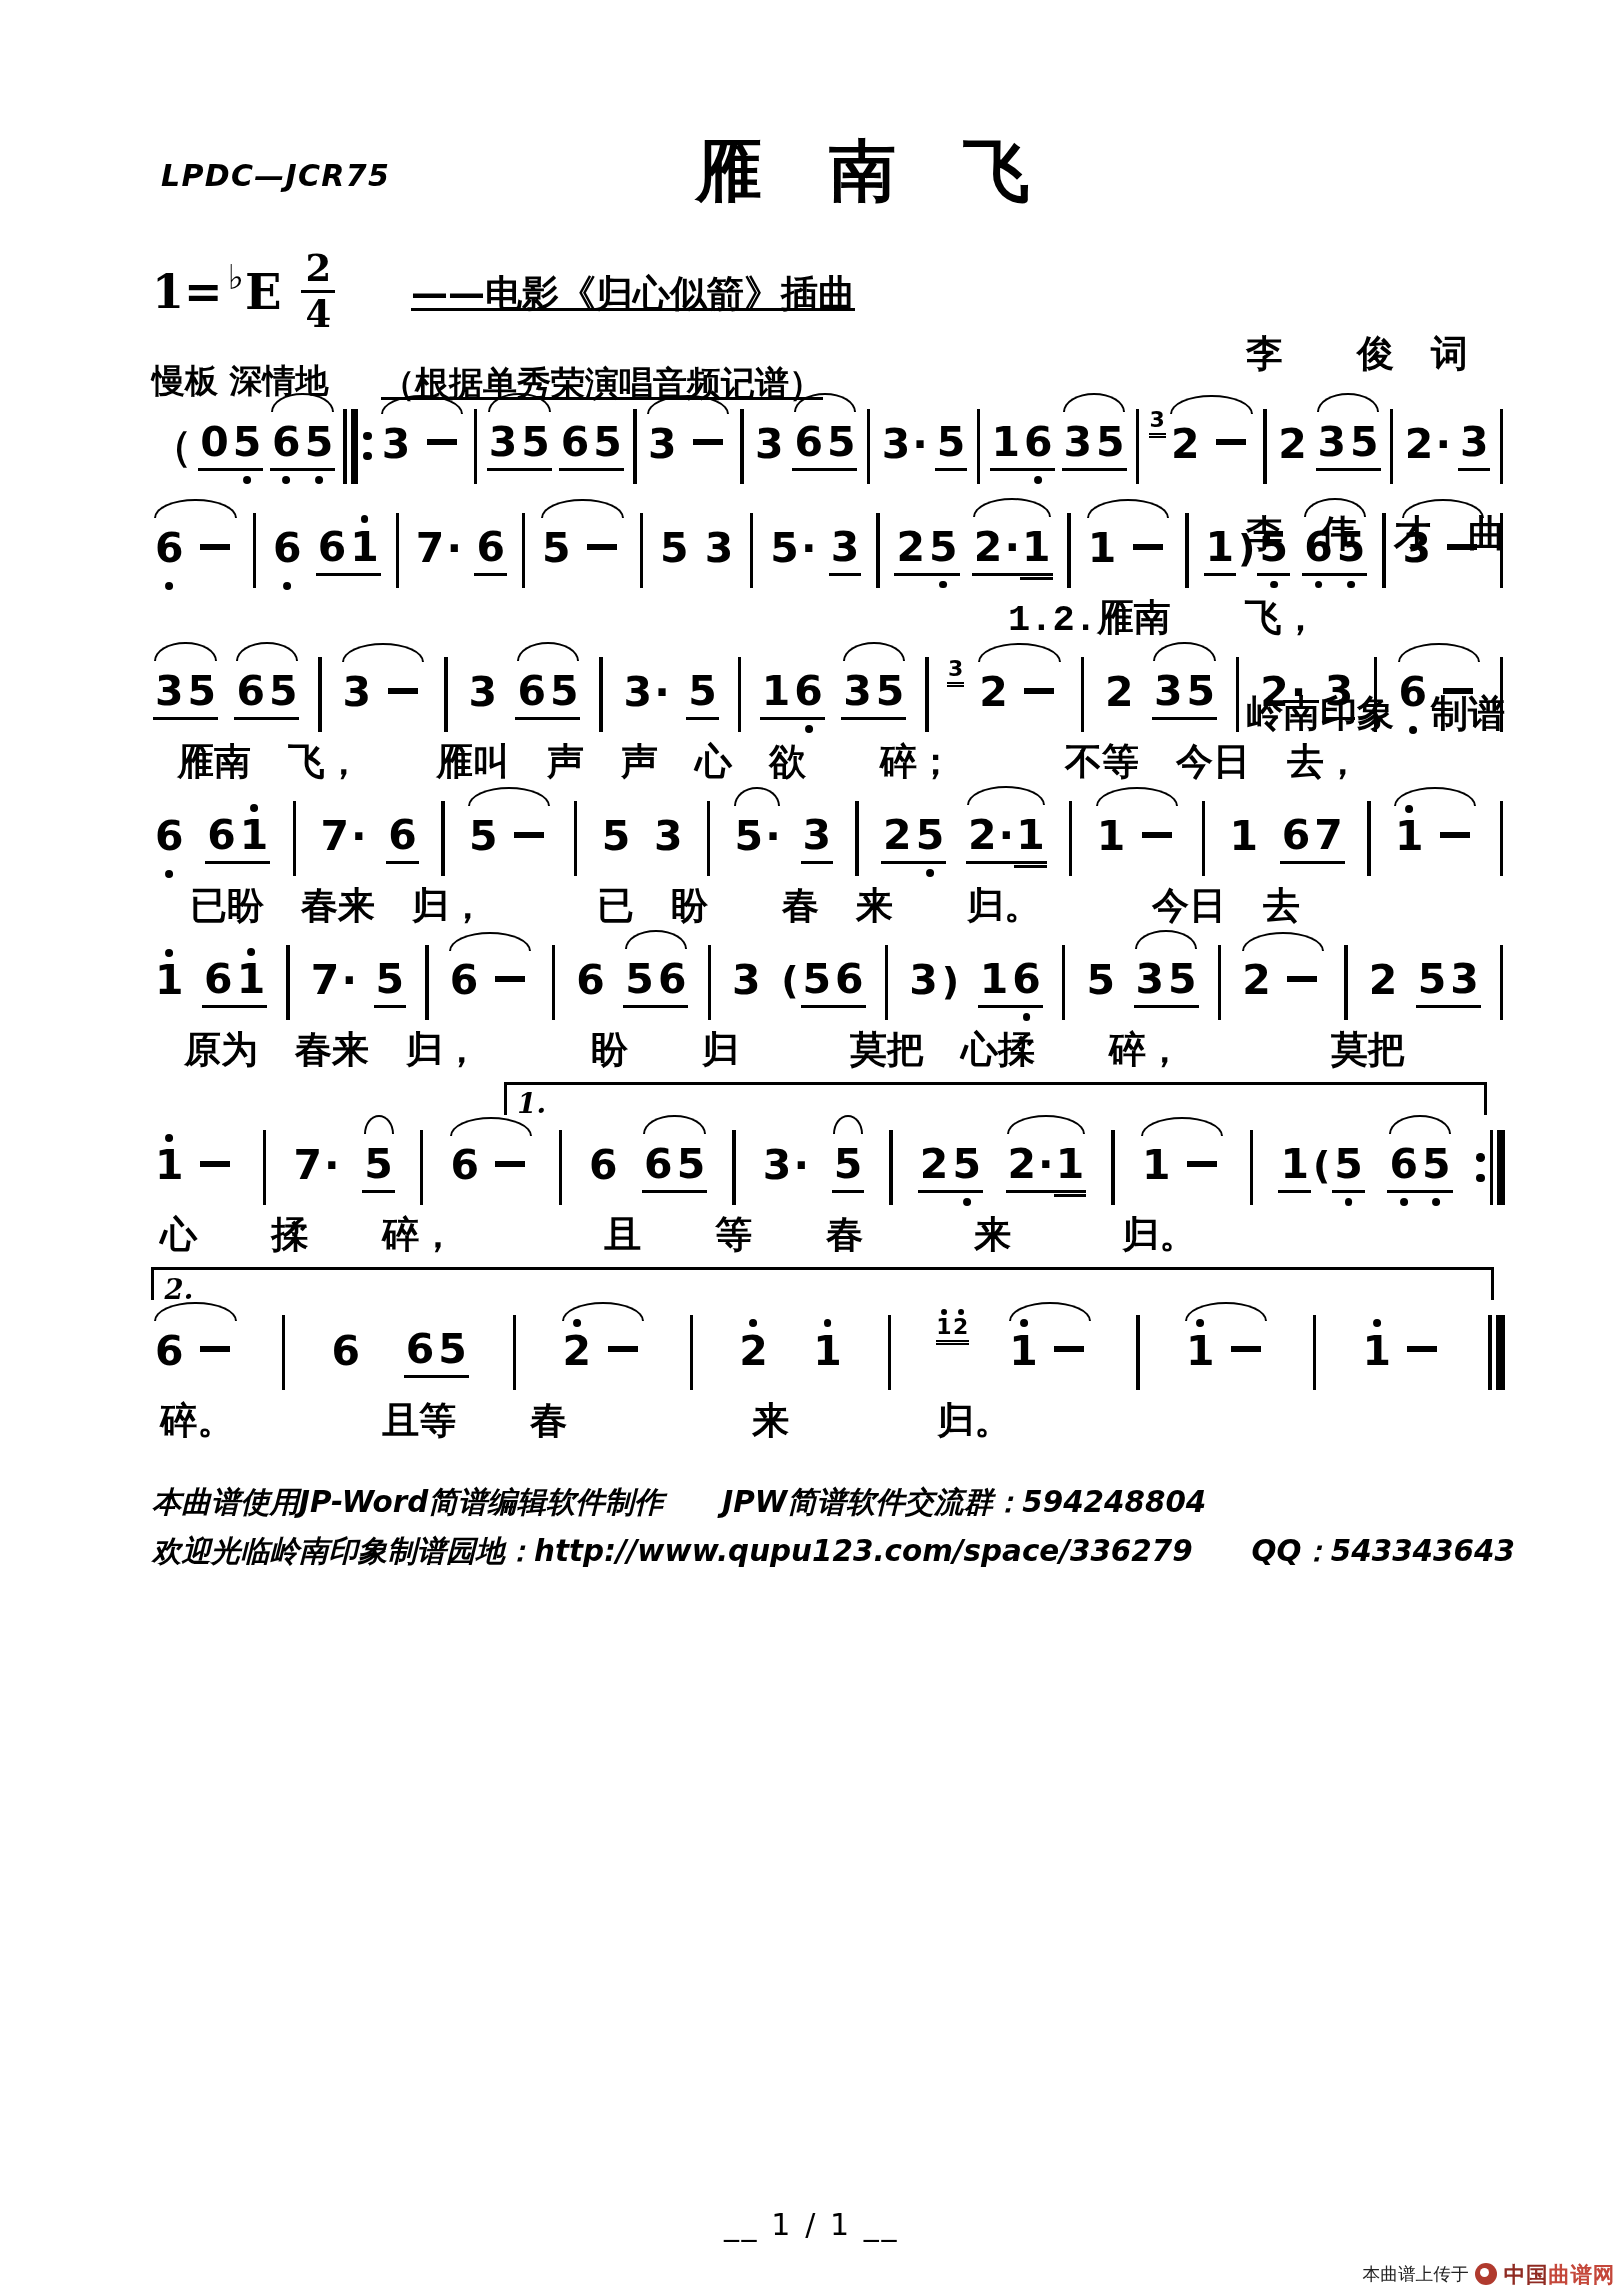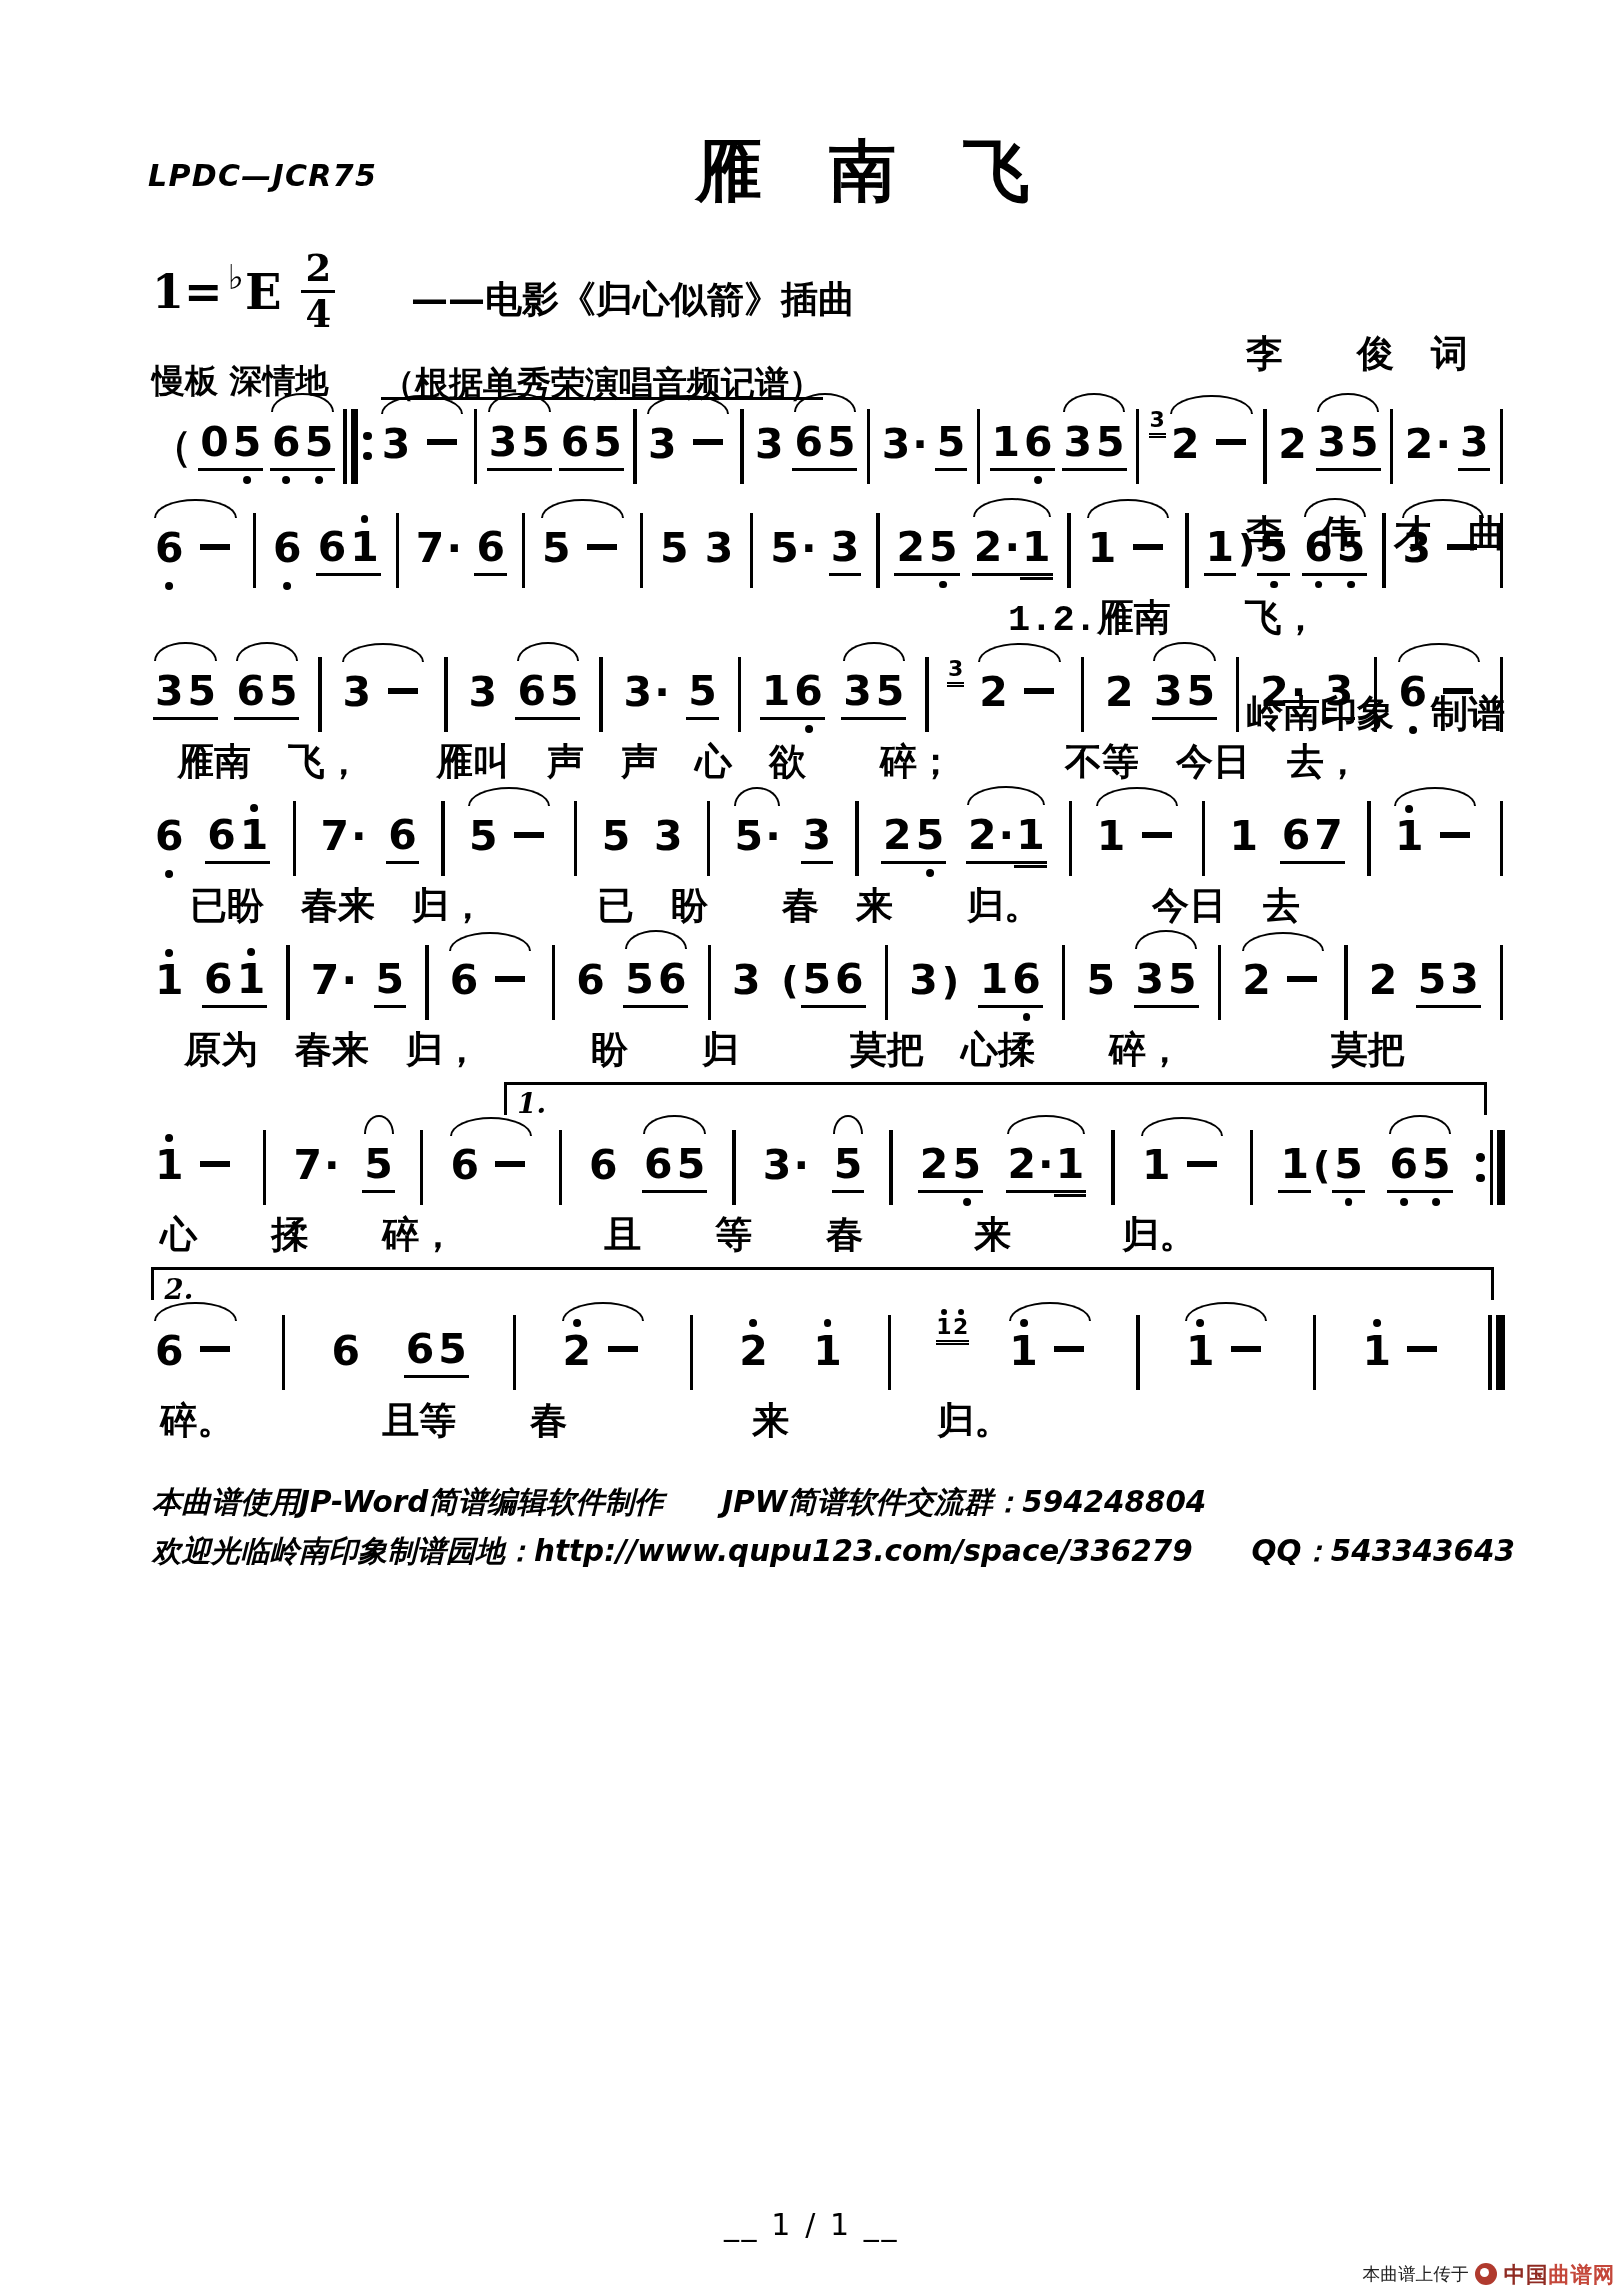--- a/index.html
+++ b/index.html
@@ -1,31 +1,31 @@
 <!DOCTYPE html>
 <html style="font-size:10.5px"><head>
 <meta charset="utf-8">
 <style>
   html,body{margin:0;padding:0;}
   body{
     width:1623px;height:2295px;position:relative;background:#ffffff;
     font-family:"DejaVu Sans",sans-serif;color:#000;overflow:hidden;
   }
   
-  .hdr-code{position:absolute;left:148px;top:158px;font:italic 700 30px "DejaVu Sans",sans-serif;letter-spacing:1.3px;}
+  .hdr-code{position:absolute;left:161px;top:158px;font:italic 700 30px "DejaVu Sans",sans-serif;letter-spacing:1.3px;}
   .title{position:absolute;left:695px;top:126px;font:700 67px "DejaVu Serif",serif;white-space:pre;}
   .keysig{position:absolute;left:152px;top:250px;display:flex;align-items:center;font-family:"DejaVu Serif",serif;font-weight:700;}
   .keysig .tonic{font-size:46px;}
   .keysig .flat{font-size:34px;position:relative;top:-14.4px;margin:0 1.3px 0 5.2px;}
   .keysig .keyname{font-size:48px;}
   .ts{display:inline-flex;flex-direction:column;align-items:center;margin-left:19.6px;line-height:1;}
   .ts .num,.ts .den{font-size:37px;font-weight:700;}
   .ts .bar{width:34px;height:3.9px;background:#000;margin:2.6px 0;}
   .tempo{position:absolute;left:152px;top:359px;font:700 33px "DejaVu Sans",sans-serif;}
-  .subtitle{position:absolute;left:411px;top:275px;font:700 37px "DejaVu Serif",serif;}
+  .subtitle{position:absolute;left:411px;top:269px;font:700 37px "DejaVu Serif",serif;text-decoration:underline;}
   .recnote{position:absolute;left:381px;top:361px;font:700 34px "DejaVu Serif",serif;text-decoration:underline;}
   .credits{position:absolute;left:1246px;top:204px;font:700 37px "DejaVu Serif",serif;line-height:1.62;white-space:pre;}
   
   #score{position:absolute;left:151px;top:397px;width:1357px;}
   .lb{position:relative;margin-bottom:6.5px;}
   .lb.has-volta{padding-top:41px;}
   .mline{display:flex;align-items:center;justify-content:space-between;height:98px;position:relative;}
   .grp{display:inline-flex;align-items:baseline;position:relative;margin:0 2px;}
   .ch{display:inline-block;position:relative;font-weight:700;font-size:41px;line-height:1;padding:1.3px 2px 5.2px;font-family:"DejaVu Sans",sans-serif;}
   .ch.u1{border-bottom:3.3px solid #000;}

